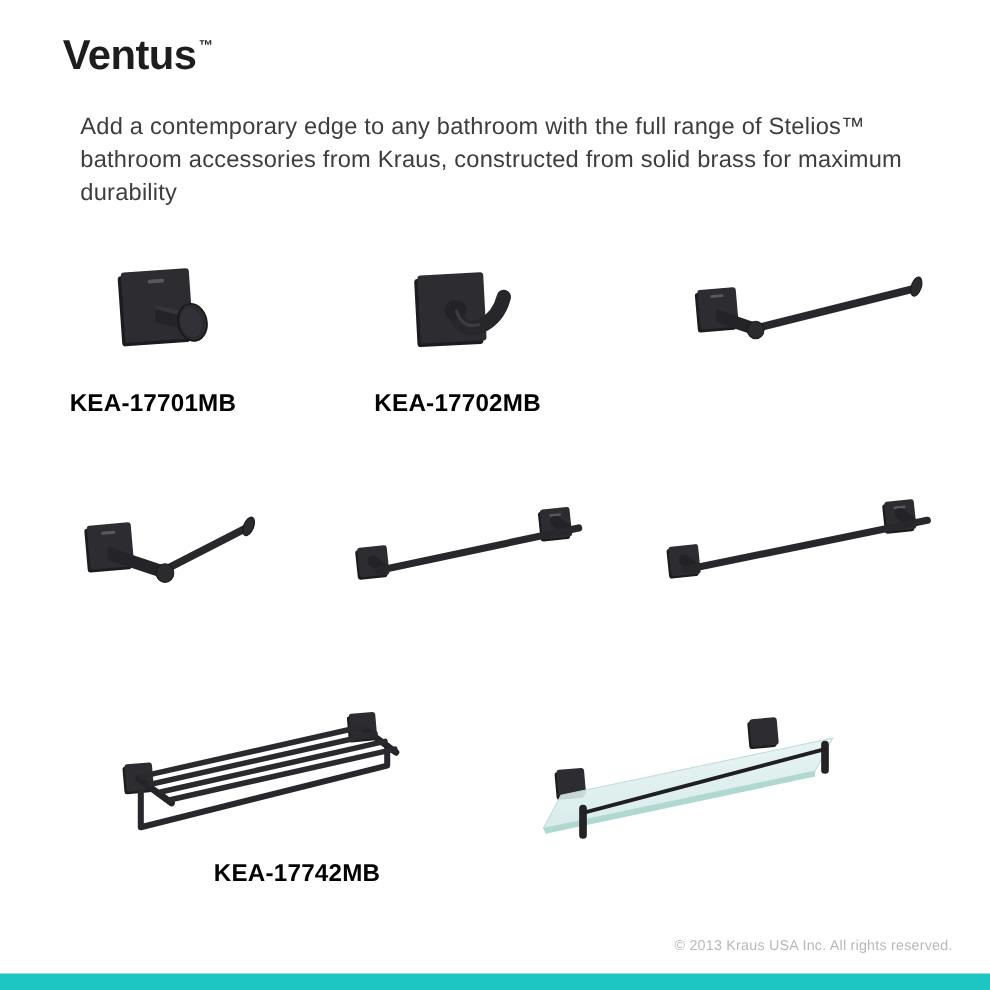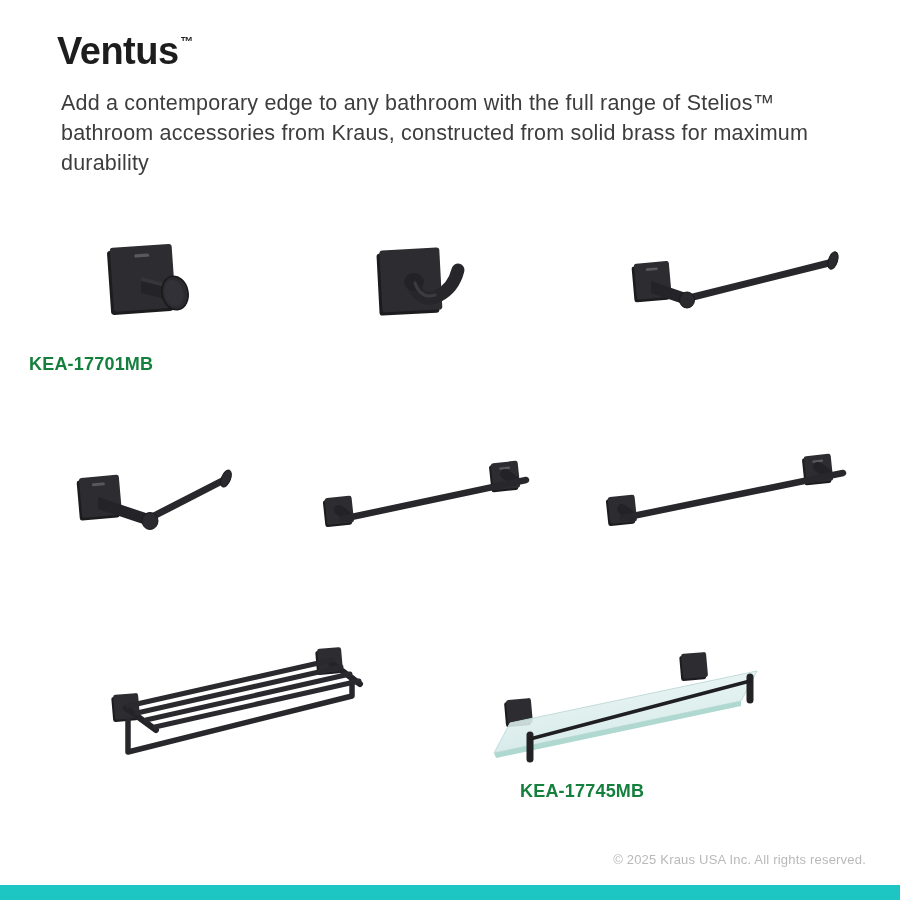--- a/index.html
+++ b/index.html
@@ -6,26 +6,26 @@
   .page{
     position:relative;width:900px;height:900px;background:#ffffff;overflow:hidden;
     font-family:"Liberation Sans","DejaVu Sans",sans-serif;
   }
   .brand-title{
     position:absolute;left:57px;top:30px;margin:0;
     font-size:38px;font-weight:700;color:#1d1d1d;letter-spacing:-0.5px;text-align:right;
   }
   .brand-title .tm{font-size:13px;font-weight:700;position:relative;top:-18px;left:2px;letter-spacing:0;}
   .intro{
-    position:absolute;left:57px;top:84px;width:762px;margin:4px;
+    position:absolute;left:57px;top:84px;width:762px;margin:16px;
     font-size:21.5px;line-height:30px;font-weight:400;color:#3d3d3d;letter-spacing:0.2px;
   }
   .model-label{
-    position:absolute;width:220px;text-align:left;
-    font-size:18px;font-weight:700;color:#15803d;letter-spacing:0.2px;
+    position:absolute;width:220px;text-align:center;
+    font-size:22px;font-weight:700;color:#000000;letter-spacing:0.2px;
   }
   .prod{position:absolute;}
   .prod svg{display:block;width:100%;height:100%;}
   .copyright{
     position:absolute;right:34px;top:852px;
     font-size:13px;color:#b9b9b9;letter-spacing:0.2px;
   }
   .accent-bar{
     position:absolute;left:0;bottom:0;width:900px;height:15px;background:#1ec6c3;
   }
@@ -58,20 +58,21 @@
     <svg viewBox="0 0 125 102">
       <g transform="rotate(-3 48 45)">
         <rect x="16" y="14" width="60" height="62" rx="3" fill="#1c1c1f"></rect>
         <rect x="19" y="11" width="60" height="62" rx="3" fill="#2d2d31"></rect>
       </g>
       <path d="M50,42 C54,58 64,64 76,58 C86,53 93,44 96,32" fill="none" stroke="#26262b" stroke-width="13" stroke-linecap="round"></path>
       <ellipse cx="52" cy="44" rx="10" ry="9" fill="#232327"></ellipse>
       <path d="M53,45 C57,56 64,60 73,57" fill="none" stroke="#3b3b42" stroke-width="3" stroke-linecap="round"></path>
     </svg>
   </div>
+  <div class="model-label" style="left:306px;top:354px">KEA-17702MB</div>
 
   <div class="prod" style="left:623px;top:243px;width:228px;height:78px">
     <svg viewBox="0 0 228 78">
       <line x1="62" y1="56" x2="206" y2="20" stroke="#28282c" stroke-width="7" stroke-linecap="round"></line>
       <ellipse cx="210" cy="17.5" rx="4.5" ry="9" transform="rotate(18 210 17.5)" fill="#2b2b2f" stroke="#18181b" stroke-width="1"></ellipse>
       <g transform="rotate(-5 28 40)">
         <rect x="10" y="22" width="35" height="36" rx="2.5" fill="#1c1c1f"></rect>
         <rect x="12.5" y="19.5" width="35" height="36" rx="2.5" fill="#2d2d31"></rect>
         <rect x="24" y="25" width="12" height="2.6" rx="1.3" fill="#585860"></rect>
       </g>
@@ -140,20 +141,21 @@
       </g>
       <path d="M30,82 L30,114 L254,58 L254,40" fill="none" stroke="#28282c" stroke-width="5.5" stroke-linecap="round" stroke-linejoin="round"></path>
       <line x1="28" y1="70" x2="58" y2="92" stroke="#242428" stroke-width="6" stroke-linecap="round"></line>
       <line x1="232" y1="24" x2="262" y2="46" stroke="#242428" stroke-width="6" stroke-linecap="round"></line>
       <line x1="30" y1="68" x2="234" y2="22" stroke="#2a2a2e" stroke-width="5" stroke-linecap="round"></line>
       <line x1="39" y1="75" x2="243" y2="29" stroke="#2a2a2e" stroke-width="5" stroke-linecap="round"></line>
       <line x1="48" y1="82" x2="252" y2="36" stroke="#2a2a2e" stroke-width="5" stroke-linecap="round"></line>
       <line x1="57" y1="89" x2="261" y2="43" stroke="#2a2a2e" stroke-width="5" stroke-linecap="round"></line>
     </svg>
   </div>
+  <div class="model-label" style="left:160px;top:781px">KEA-17742MB</div>
 
   <div class="prod" style="left:452px;top:643px;width:335px;height:132px">
     <svg viewBox="0 0 335 132">
       <defs>
         <linearGradient id="glassTop" x1="0" y1="0" x2="0.3" y2="1">
           <stop offset="0" stop-color="#eef8f7" stop-opacity="0.95"></stop>
           <stop offset="1" stop-color="#cfe7e6" stop-opacity="0.85"></stop>
         </linearGradient>
       </defs>
       <g transform="rotate(-5 67 70)">
@@ -164,19 +166,18 @@
         <rect x="228" y="12" width="25" height="25" rx="2.5" fill="#1c1c1f"></rect>
         <rect x="230" y="10" width="25" height="25" rx="2.5" fill="#2d2d31"></rect>
       </g>
       <polygon points="58,80 305,28 289,58 42,110" fill="url(#glassTop)" stroke="#c2dcda" stroke-width="1"></polygon>
       <polygon points="42,110 289,58 289,63 44,115" fill="#aed8d0"></polygon>
       <line x1="78" y1="92" x2="78" y2="116" stroke="#232326" stroke-width="7" stroke-linecap="round"></line>
       <line x1="298" y1="34" x2="298" y2="57" stroke="#232326" stroke-width="7" stroke-linecap="round"></line>
       <line x1="78" y1="96" x2="298" y2="38" stroke="#1f1f22" stroke-width="3.5" stroke-linecap="round"></line>
     </svg>
   </div>
-  <div class="model-label" style="left:520px;top:781px">KEA-17745MB</div>
 
-  <div class="copyright">© 2025 Kraus USA Inc. All rights reserved.</div>
+  <div class="copyright">© 2013 Kraus USA Inc. All rights reserved.</div>
 
   <div class="accent-bar" style="background: rgb(30, 198, 195);"></div>
 
 </div>
 
 </body></html>

